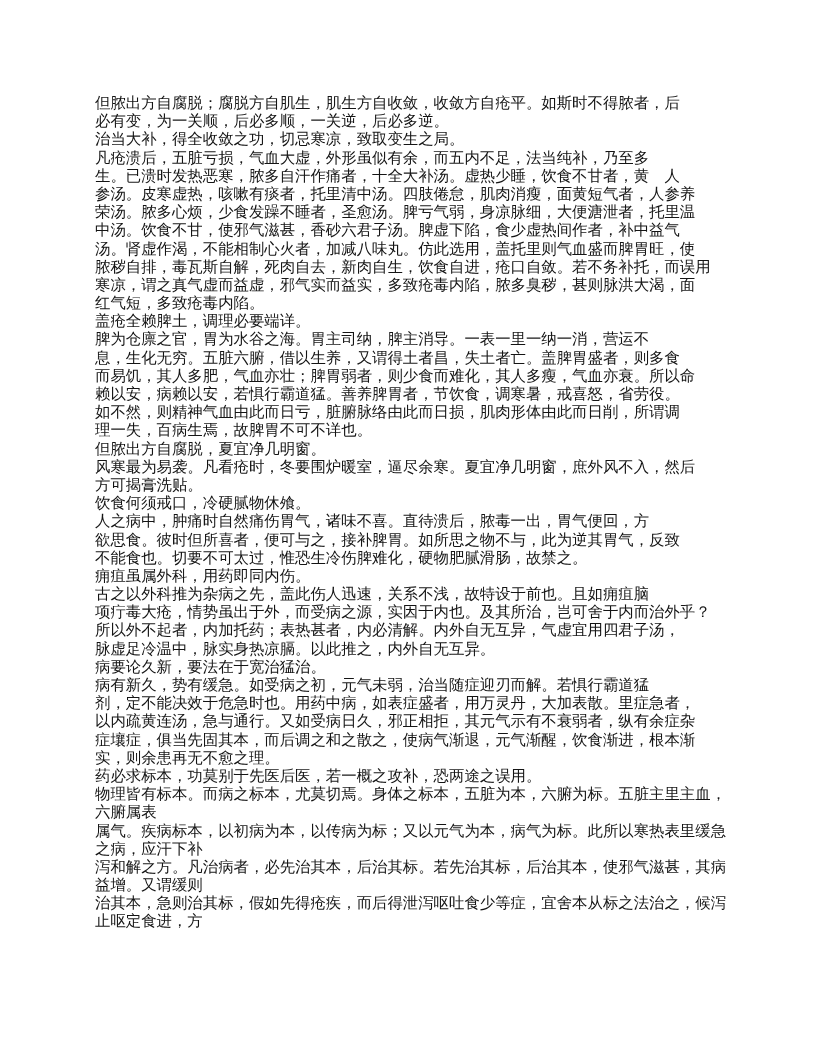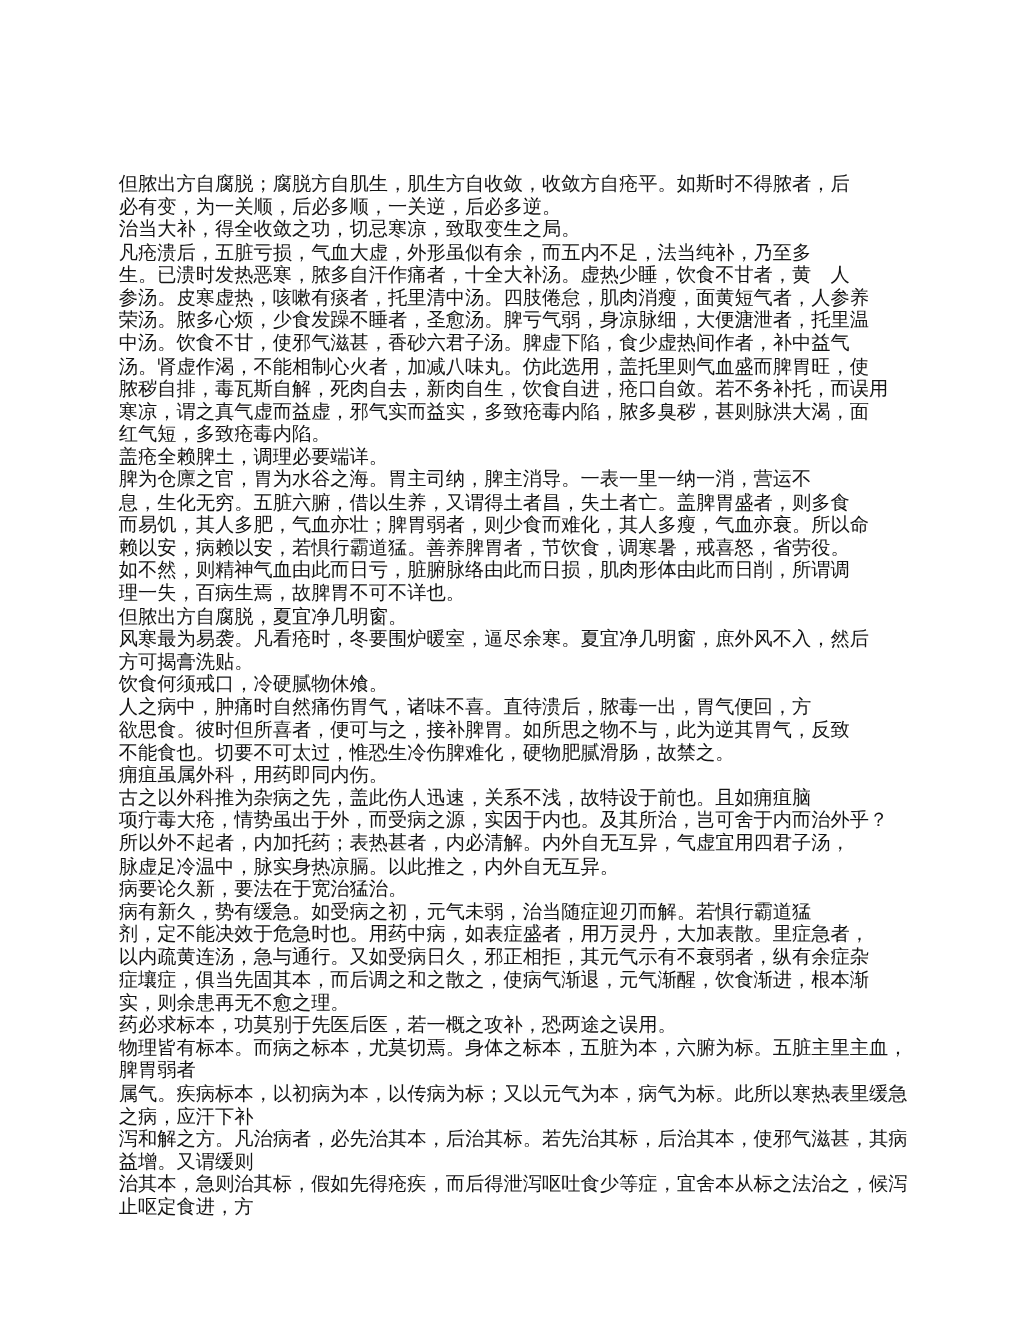--- a/index.html
+++ b/index.html
@@ -16,21 +16,20 @@
   }
   .text-block {
     position: absolute;
     left: 95px;
     top: 94px;
     width: 680px;
     font-family: "DejaVu Serif", "Liberation Serif", serif;
     font-size: 15.4px;
     line-height: 18.2px;
     color: #141414;
-    margin-top: 44px;
   }
   .text-line {
     white-space: pre;
     height: 18.2px;
     overflow: visible;
   }
 </style>
 </head>
 <body>
 
@@ -68,21 +67,21 @@
       <div class="text-line">所以外不起者，内加托药；表热甚者，内必清解。内外自无互异，气虚宜用四君子汤，</div>
       <div class="text-line">脉虚足冷温中，脉实身热凉膈。以此推之，内外自无互异。</div>
       <div class="text-line">病要论久新，要法在于宽治猛治。</div>
       <div class="text-line">病有新久，势有缓急。如受病之初，元气未弱，治当随症迎刃而解。若惧行霸道猛</div>
       <div class="text-line">剂，定不能决效于危急时也。用药中病，如表症盛者，用万灵丹，大加表散。里症急者，</div>
       <div class="text-line">以内疏黄连汤，急与通行。又如受病日久，邪正相拒，其元气示有不衰弱者，纵有余症杂</div>
       <div class="text-line">症壤症，俱当先固其本，而后调之和之散之，使病气渐退，元气渐醒，饮食渐进，根本渐</div>
       <div class="text-line">实，则余患再无不愈之理。</div>
       <div class="text-line">药必求标本，功莫别于先医后医，若一概之攻补，恐两途之误用。</div>
       <div class="text-line">物理皆有标本。而病之标本，尤莫切焉。身体之标本，五脏为本，六腑为标。五脏主里主血，</div>
-      <div class="text-line">脾胃弱者</div>
+      <div class="text-line">六腑属表</div>
       <div class="text-line">属气。疾病标本，以初病为本，以传病为标；又以元气为本，病气为标。此所以寒热表里缓急</div>
       <div class="text-line">之病，应汗下补</div>
       <div class="text-line">泻和解之方。凡治病者，必先治其本，后治其标。若先治其标，后治其本，使邪气滋甚，其病</div>
       <div class="text-line">益增。又谓缓则</div>
       <div class="text-line">治其本，急则治其标，假如先得疮疾，而后得泄泻呕吐食少等症，宜舍本从标之法治之，候泻</div>
       <div class="text-line">止呕定食进，方</div>
     </div>
 </div>
 
 </body></html>

